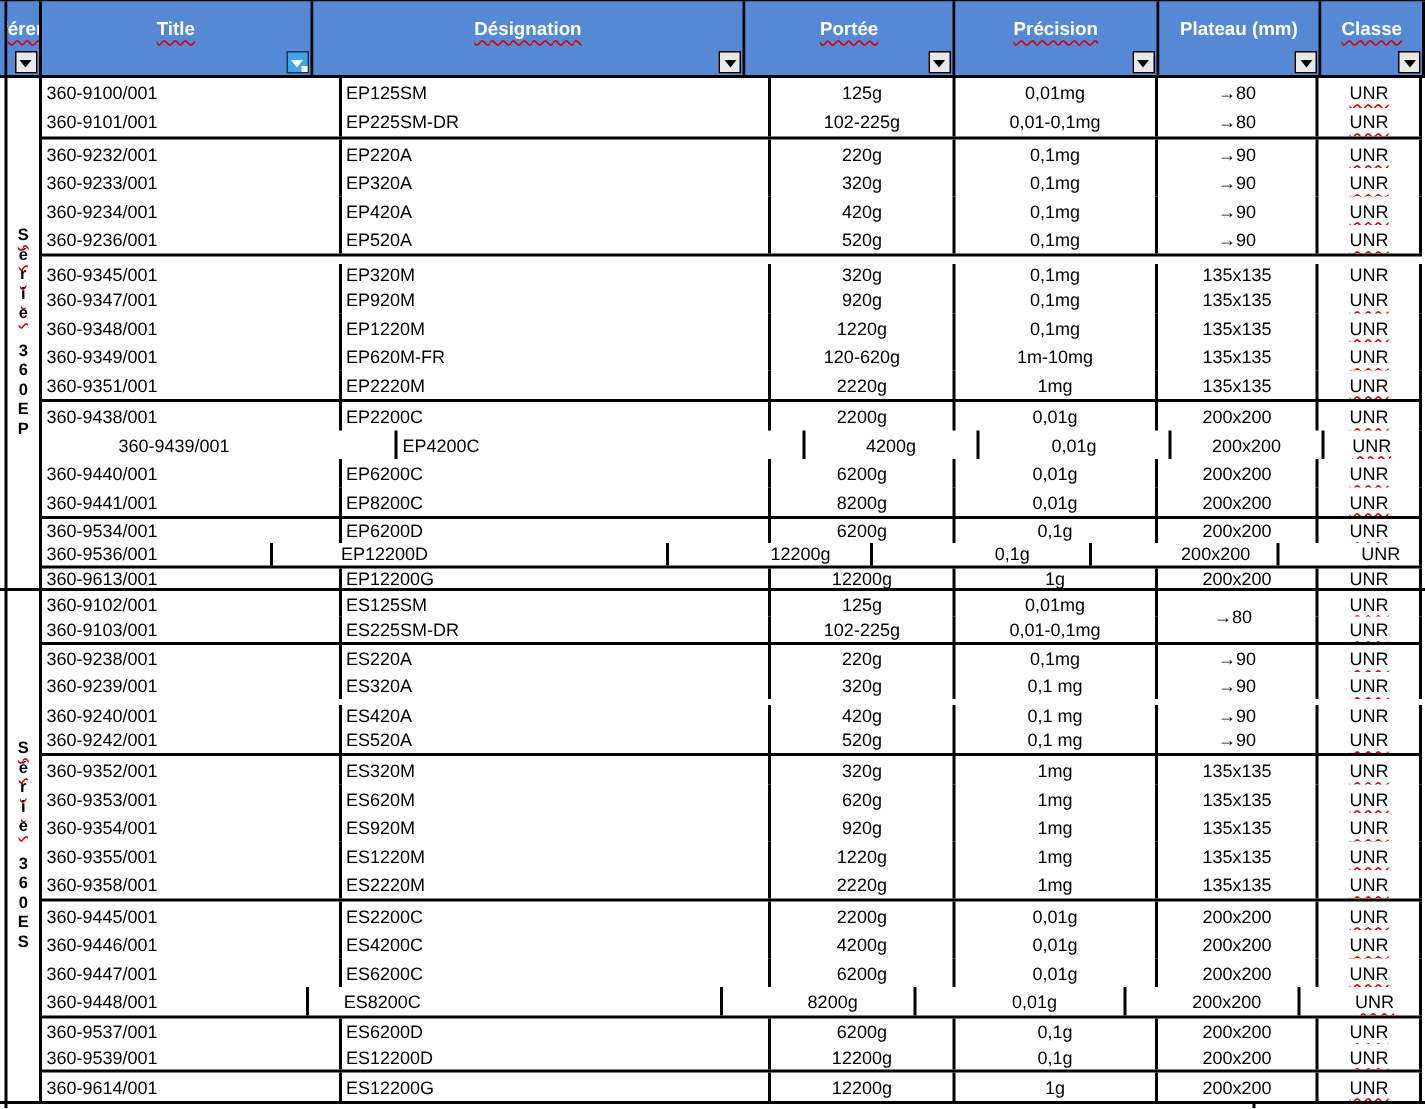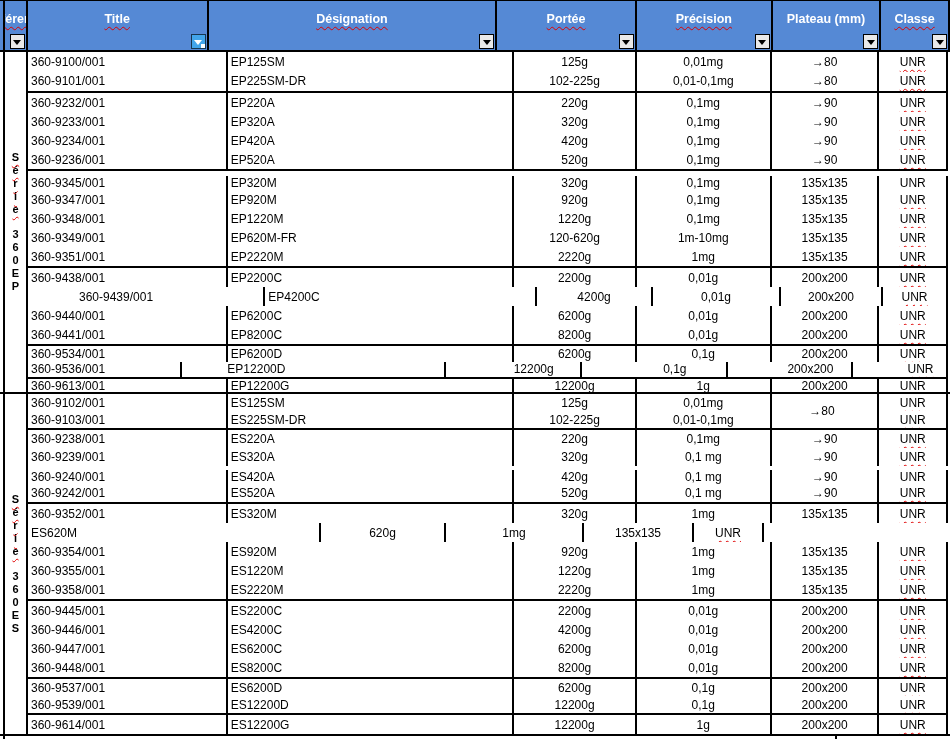--- a/index.html
+++ b/index.html
@@ -414,20 +414,21 @@
               <div class="cell c-ref">360-9352/001</div>
               <div class="cell c-des">ES320M</div>
               <div class="cell c-por">320g</div>
               <div class="cell c-pre">1mg</div>
               <div class="cell c-pla">135x135</div>
               <div class="cell c-cla">
                 <span class="sq">UNR</span>
               </div>
             </div>
             <div class="row" style="height: 19px;">
+              <div class="cell c-ref">360-9353/001</div>
               <div class="cell c-des">ES620M</div>
               <div class="cell c-por">620g</div>
               <div class="cell c-pre">1mg</div>
               <div class="cell c-pla">135x135</div>
               <div class="cell c-cla">
                 <span class="sq">UNR</span>
               </div>
             </div>
             <div class="row" style="height: 19px;">
               <div class="cell c-ref">360-9354/001</div>
@@ -484,21 +485,21 @@
             <div class="row" style="height: 19px;">
               <div class="cell c-ref">360-9447/001</div>
               <div class="cell c-des">ES6200C</div>
               <div class="cell c-por">6200g</div>
               <div class="cell c-pre">0,01g</div>
               <div class="cell c-pla">200x200</div>
               <div class="cell c-cla">
                 <span class="sq">UNR</span>
               </div>
             </div>
-            <div class="row" style="height: 19px;">
+            <div class="row" style="height: 19px; gap: 20px;">
               <div class="cell c-ref">360-9448/001</div>
               <div class="cell c-des">ES8200C</div>
               <div class="cell c-por">8200g</div>
               <div class="cell c-pre">0,01g</div>
               <div class="cell c-pla">200x200</div>
               <div class="cell c-cla">
                 <span class="sq">UNR</span>
               </div>
             </div>
           </div>

